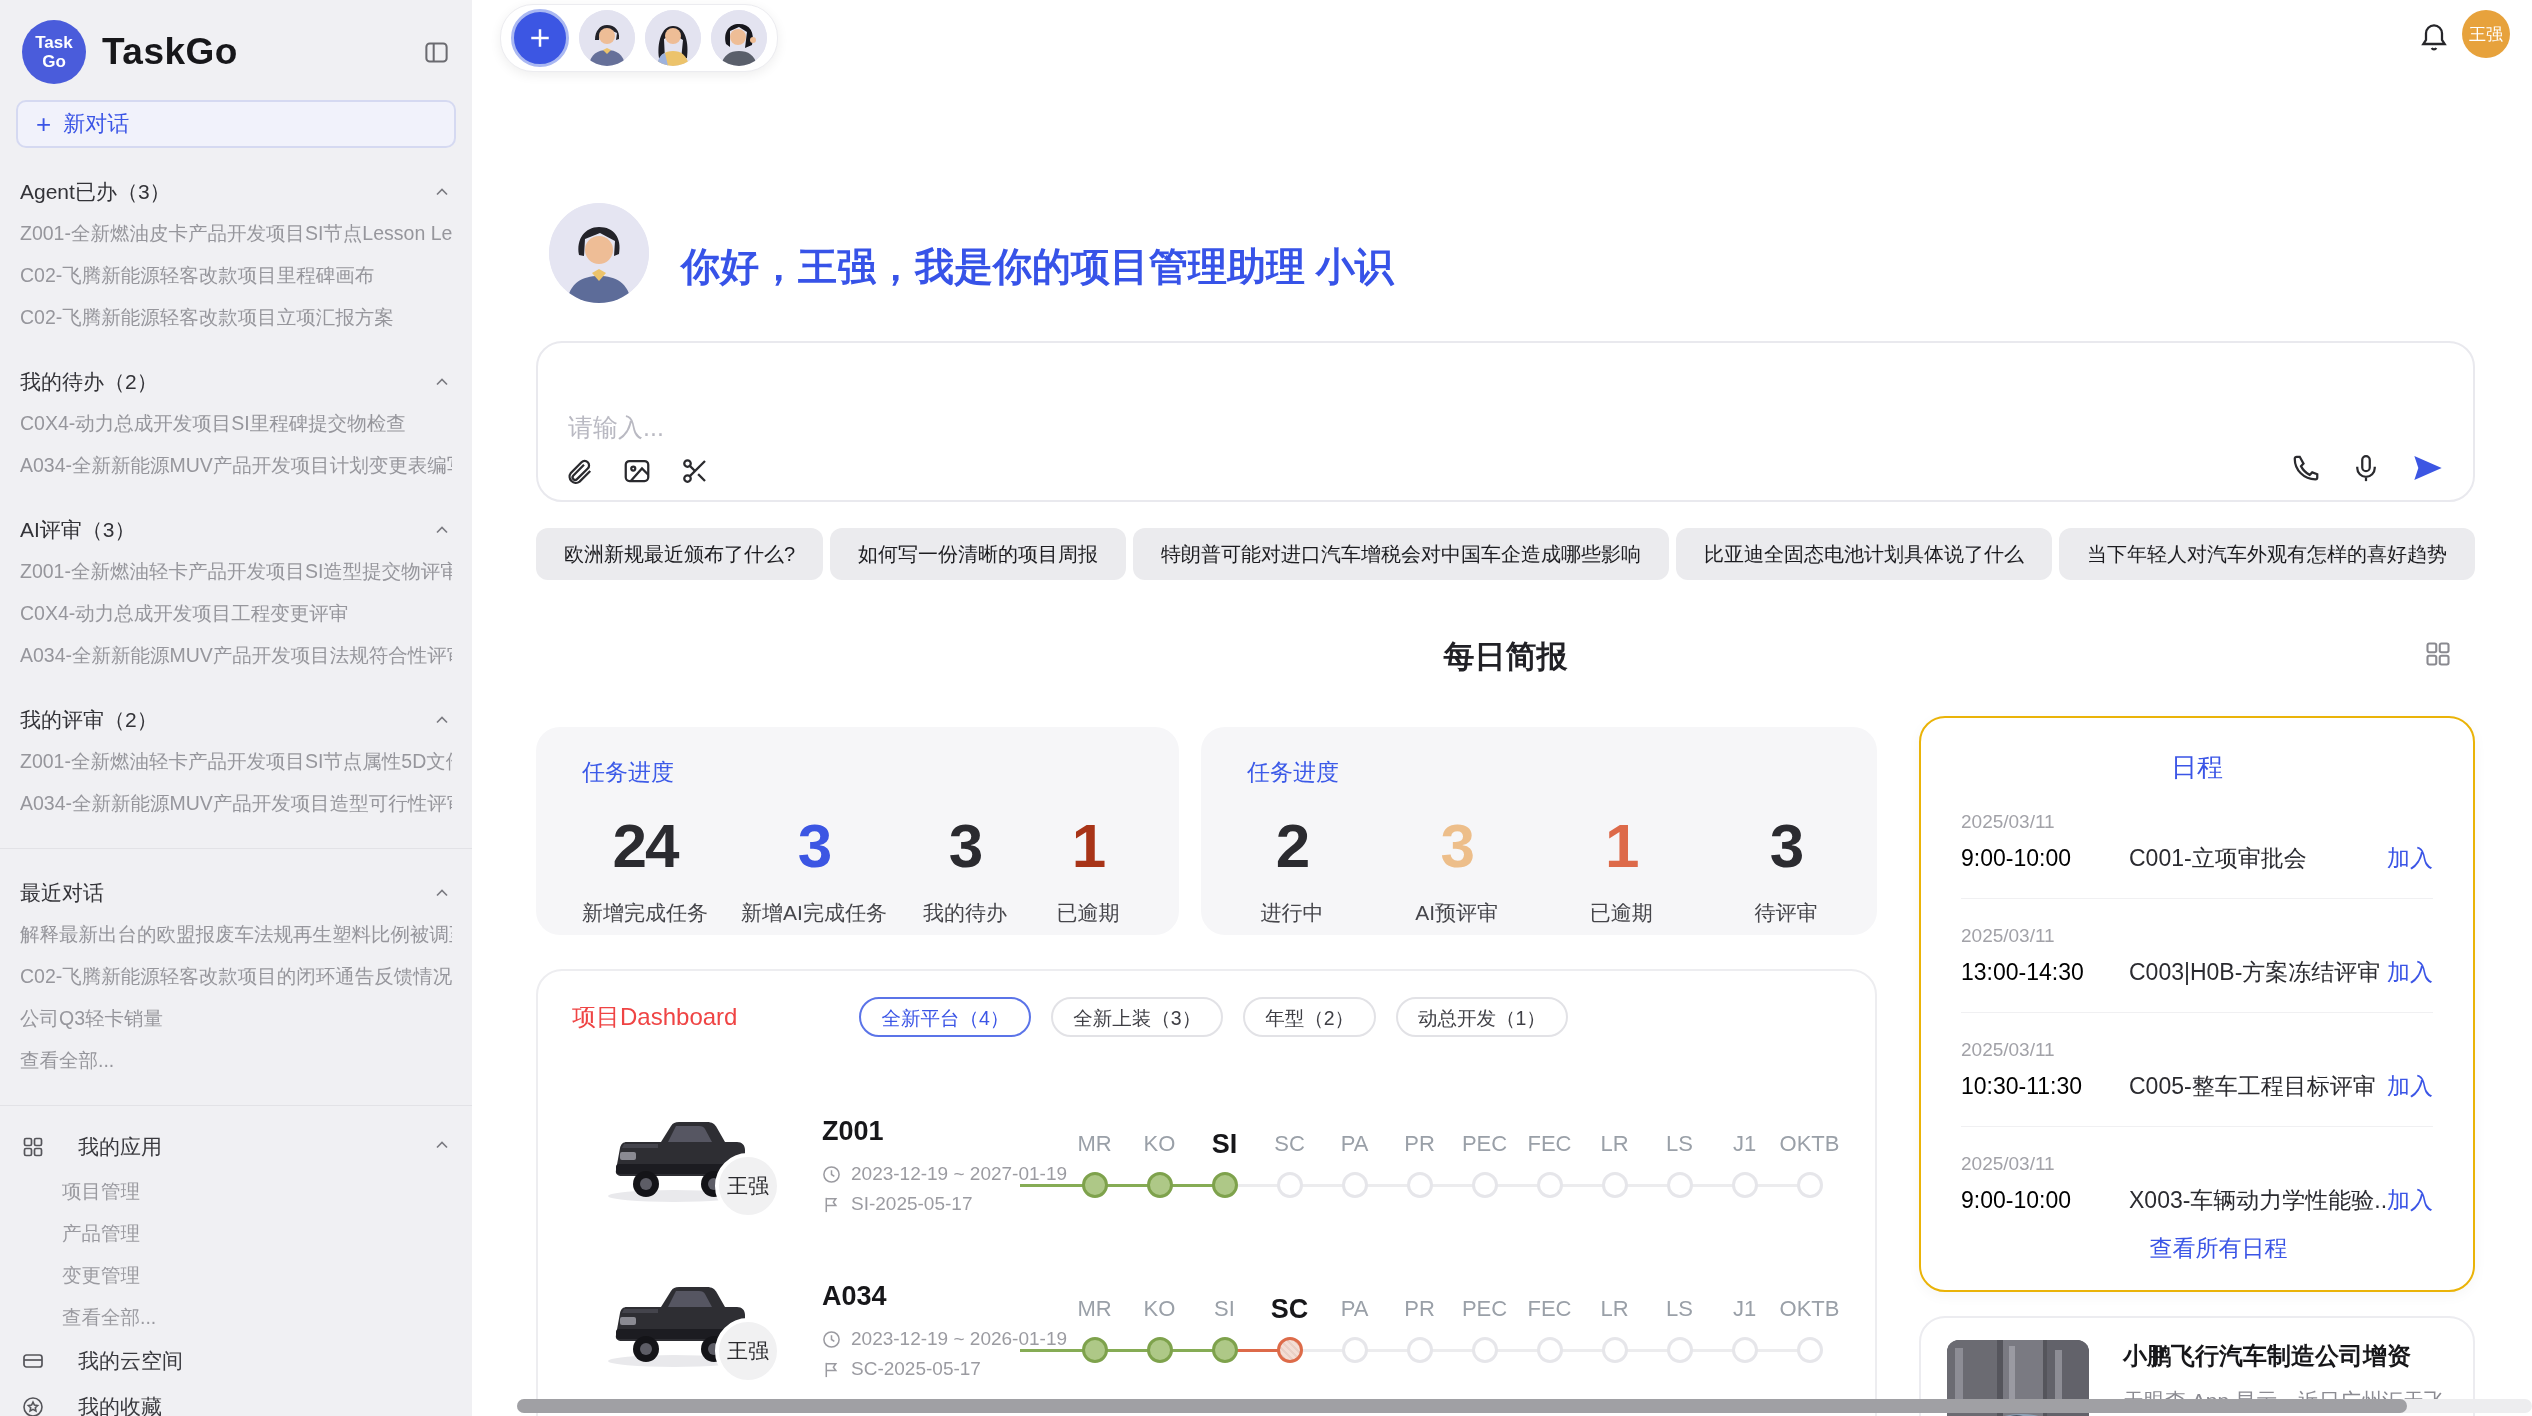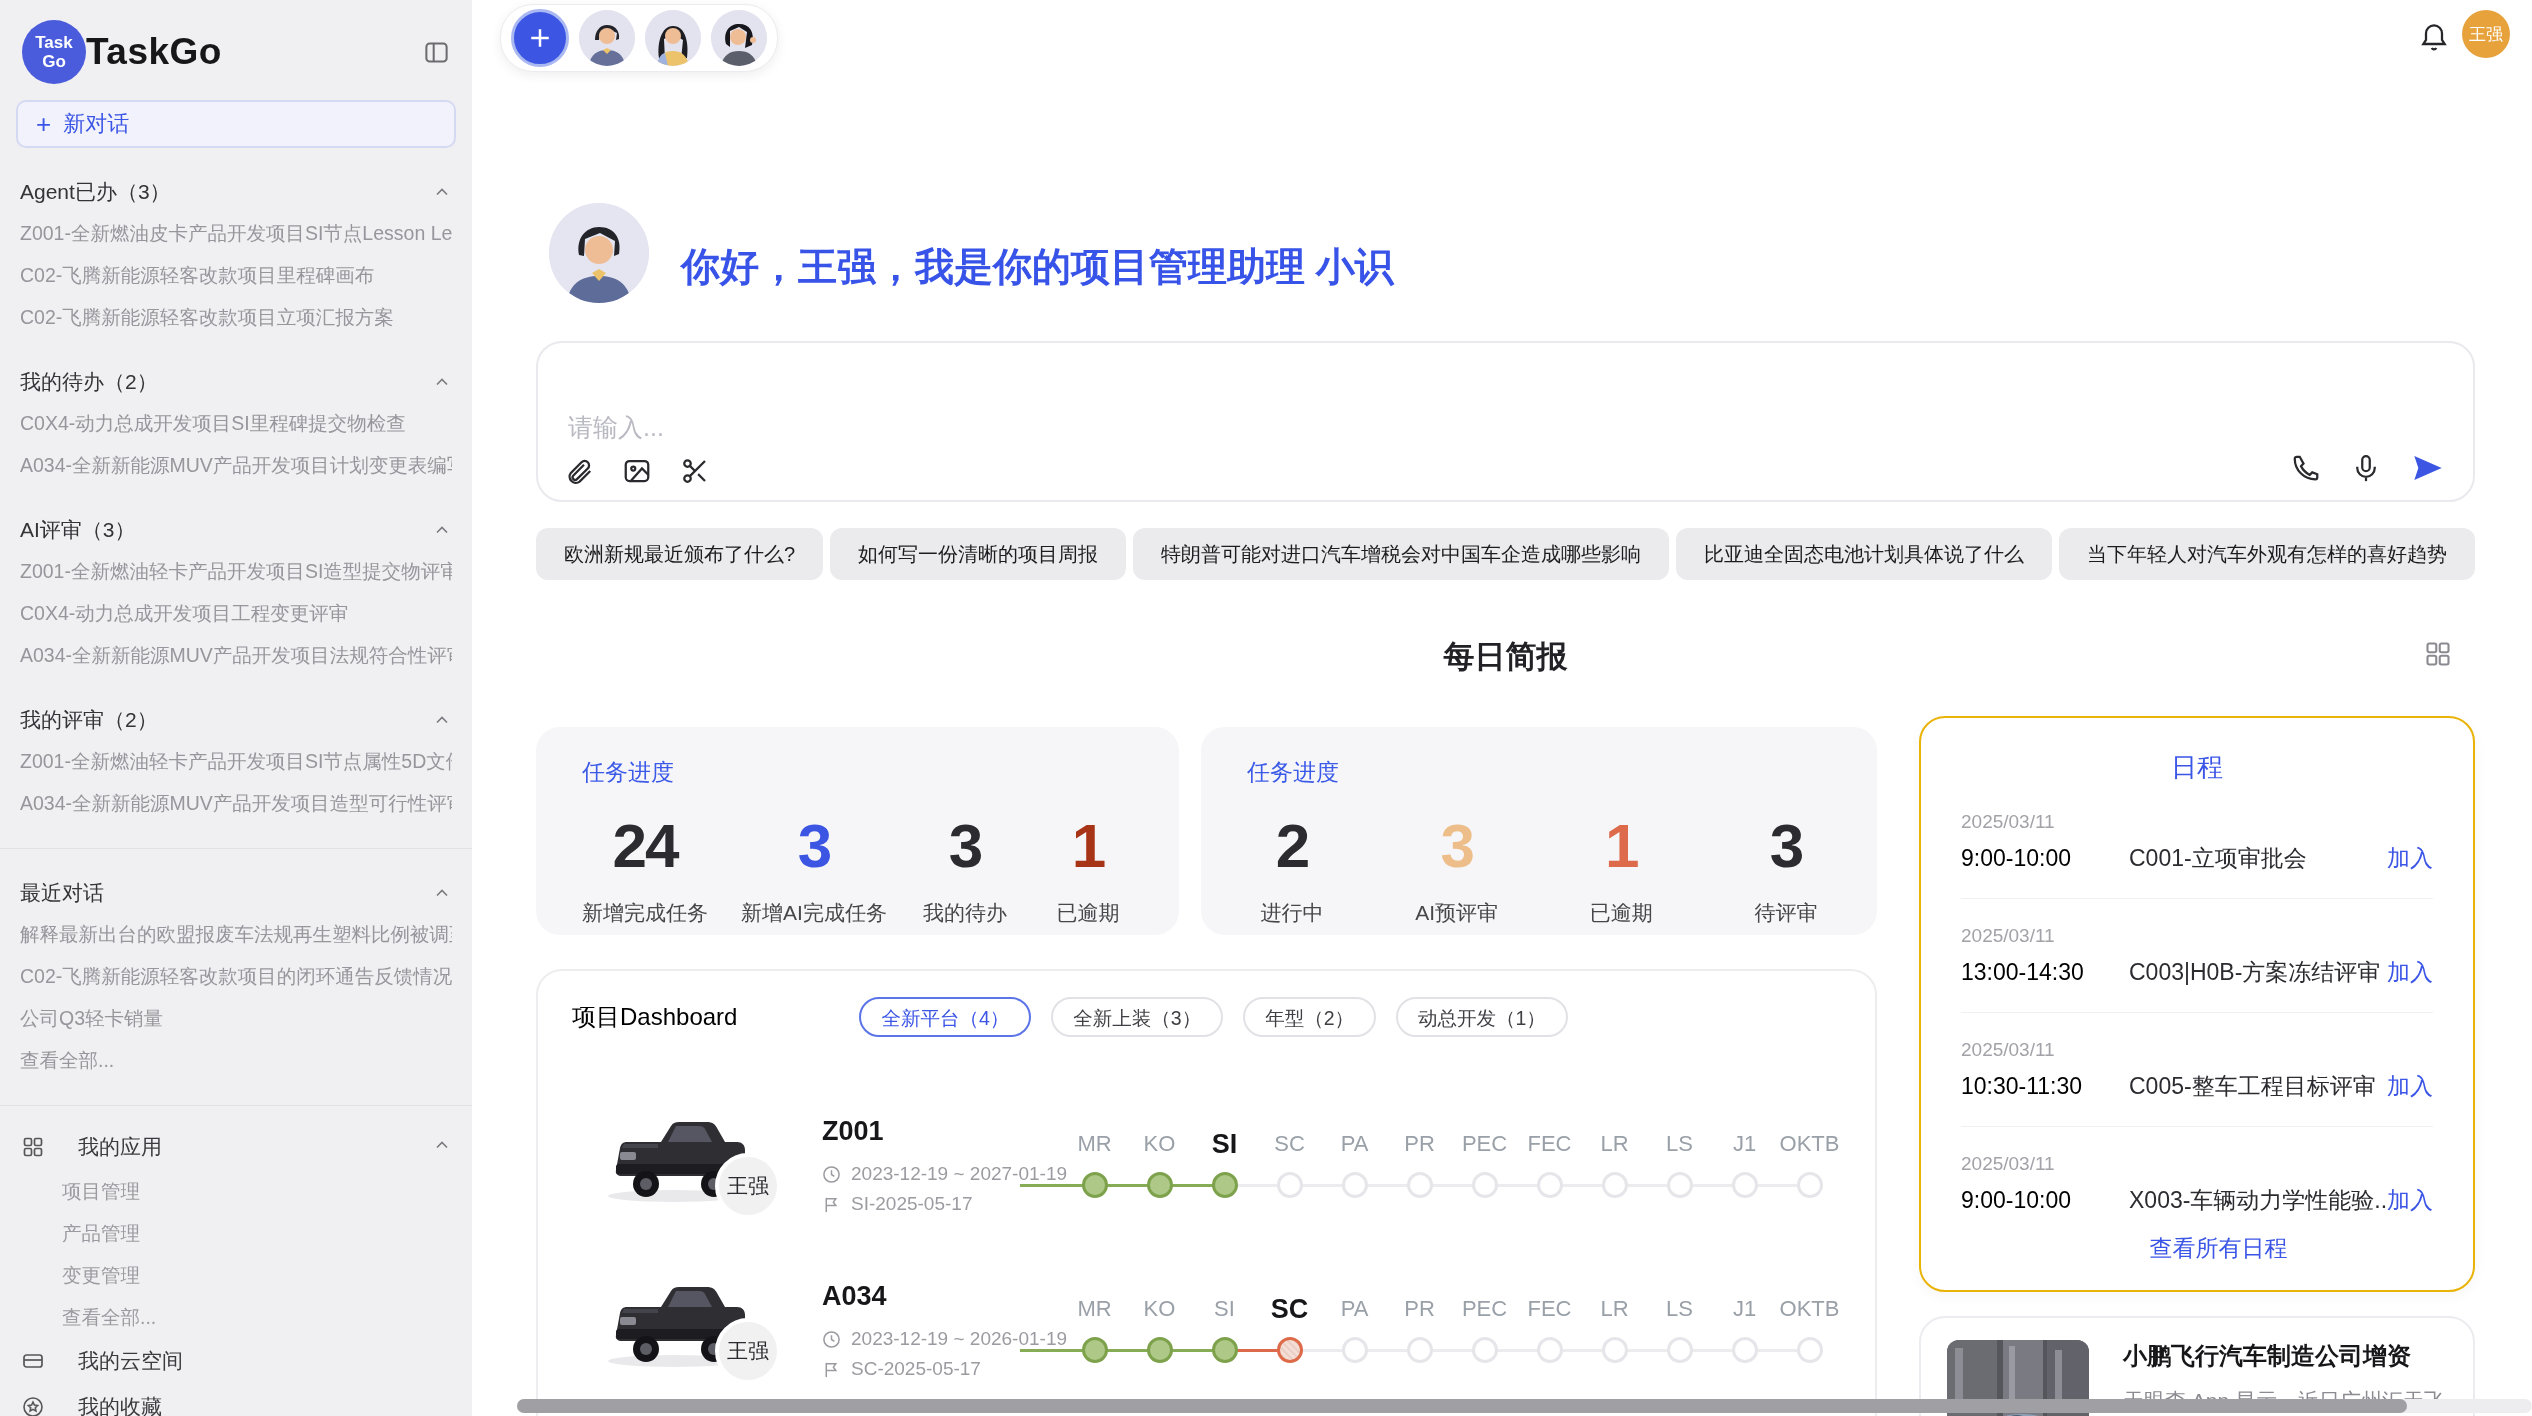--- a/index.html
+++ b/index.html
@@ -3,21 +3,21 @@
 <meta charset="utf-8">
 <style>
   html,body{margin:0;padding:0;background:#fff;}
   #app{position:relative;width:2532px;height:1416px;overflow:hidden;background:#fff;
        font-family:"Liberation Sans","DejaVu Sans",sans-serif;color:#222;}
   
   .sidebar{position:absolute;left:0;top:0;width:472px;height:1416px;background:#f0f0f3;box-sizing:border-box;}
   .side-head{display:flex;align-items:center;padding:20px 22px 0 22px;}
   .logo{width:64px;height:64px;border-radius:50%;background:#4a5cdb;color:#fff;display:flex;flex-direction:column;
         align-items:center;justify-content:center;font-size:17px;line-height:19px;font-weight:700;flex:none;}
-  .app-title{margin-left:0;font-size:37px;font-weight:700;color:#17171a;letter-spacing:.5px;}
+  .app-title{margin-left:16px;font-size:37px;font-weight:700;color:#17171a;letter-spacing:.5px;}
   .collapse-btn{margin-left:auto;cursor:pointer;display:flex;align-items:center;}
   .new-chat{margin:16px 16px 0 16px;height:48px;width:440px;background:#f1f2fb;border:2px solid #d5d9f1;border-radius:10px;
         display:flex;align-items:center;gap:12px;padding:0 0 0 18px;box-sizing:border-box;color:#3b55e6;font-size:22px;cursor:pointer;
         font-family:inherit;}
   .new-chat .plus{font-size:26px;font-weight:400;line-height:22px;}
   #side-nav{padding:0 20px;}
   .sec-h{margin-top:24px;height:40px;display:flex;align-items:center;font-size:21px;color:#333338;cursor:pointer;}
   .sec-h .chev{margin-left:auto;display:flex;}
   .sec-item{height:42px;line-height:42px;font-size:19.5px;color:#96969c;white-space:nowrap;overflow:hidden;cursor:pointer;}
   .side-div{height:1px;background:#e2e2e6;margin:24px -20px 0 -20px;}
@@ -54,21 +54,21 @@
   .stat-card{background:#f6f6f8;border-radius:24px;height:208px;box-sizing:border-box;padding:30px 46px 0 46px;}
   .stat-card .t{font-size:23px;color:#3c5ae8;}
   .stat-row{display:flex;justify-content:space-between;margin-top:22px;}
   .stat{text-align:center;min-width:90px;}
   .stat .v{font-size:62px;font-weight:600;letter-spacing:-2px;}
   .stat .l{font-size:21px;color:#46464b;margin-top:18px;}
   
   .dash{position:absolute;left:536px;top:969px;width:1341px;height:560px;background:#fff;border:2px solid #ededf0;
         border-radius:26px;box-sizing:border-box;}
   .dash-head{display:flex;align-items:center;padding:26px 32px 0 34px;}
-  .dash-title{font-size:24px;color:#000000;}
+  .dash-title{font-size:24px;color:#ef4444;}
   .tabs{display:flex;gap:20px;margin-left:122px;}
   .tab{height:40px;line-height:38px;border-radius:20px;padding:0 20px;font-size:19.5px;color:#3f3f45;border:2px solid #e2e2e6;
         background:#fff;box-sizing:border-box;cursor:pointer;white-space:nowrap;}
   .tab.active{color:#3b55e6;border-color:#5b74e8;}
   .prow{position:absolute;left:0;width:1337px;height:165px;}
   .truck{position:absolute;left:60px;top:0;width:153px;height:100px;}
   .owner{position:absolute;left:117px;top:45px;width:66px;height:66px;border-radius:50%;background:#f1f1f2;border:4px solid #fff;
         display:flex;align-items:center;justify-content:center;font-size:21px;color:#2a2a2e;box-sizing:border-box;}
   .pinfo{position:absolute;left:284px;top:8px;width:236px;}
   .pcode{font-size:27px;font-weight:700;color:#17171a;}

